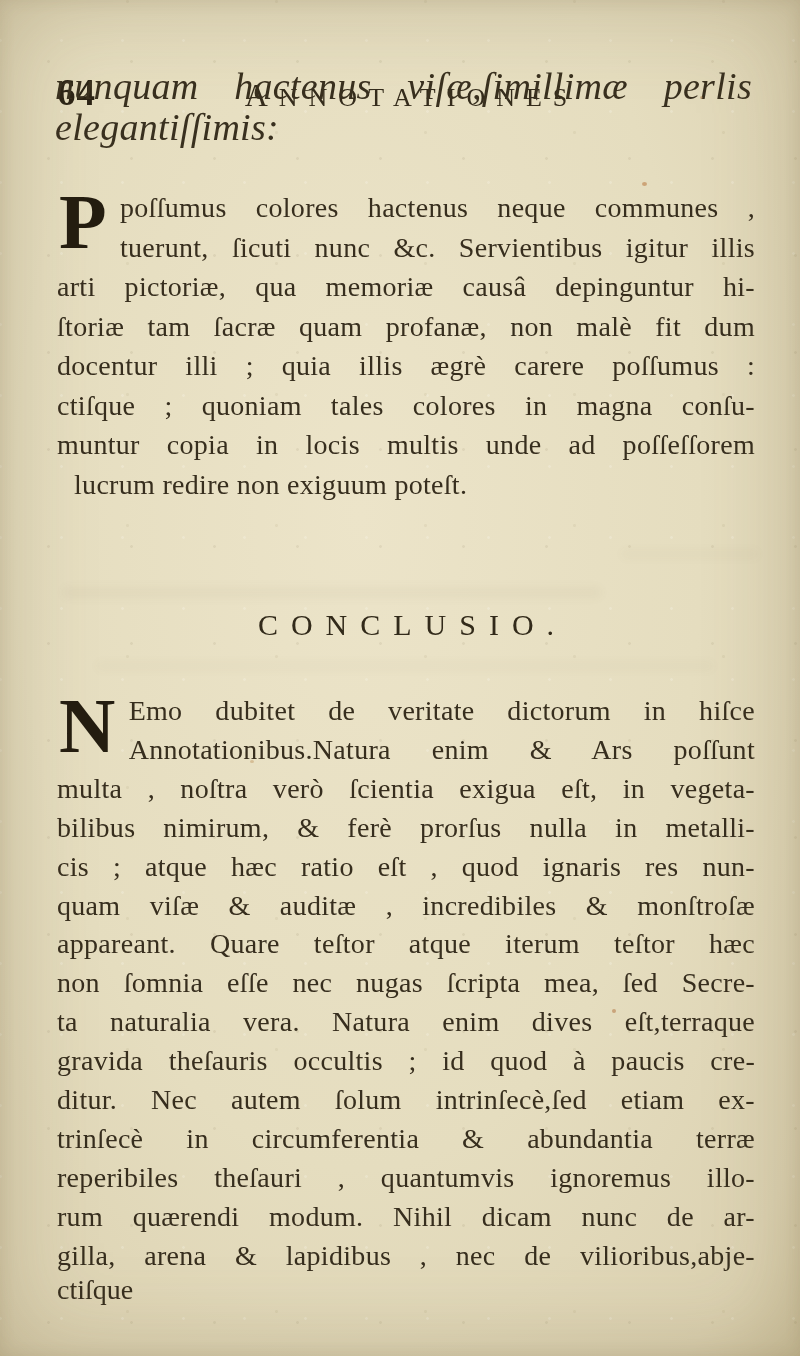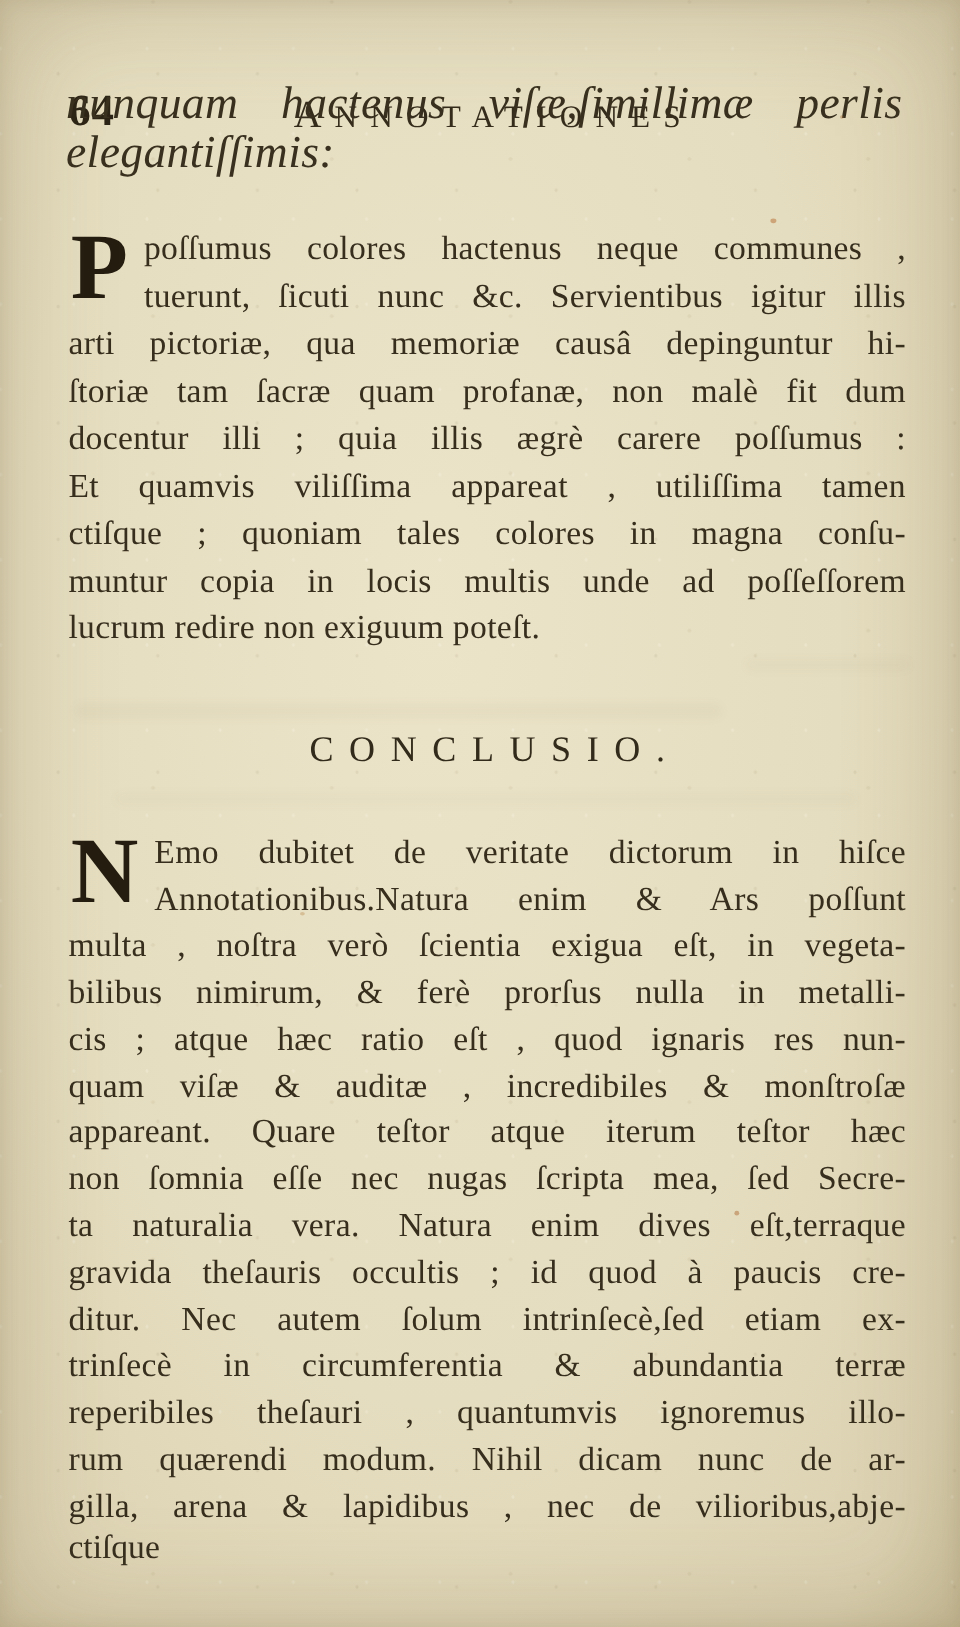--- a/index.html
+++ b/index.html
@@ -63,21 +63,21 @@
   .justify { text-align: justify; text-align-last: justify; }
 
   .para {
     position: absolute; left: 57px; right: 45px;
     font-size: 28px; line-height: 39.5px; letter-spacing: .3px;
     color: #372e1e;
   }
   .para1 { top: 188px; }
   .para2 { top: 692px; line-height: 38.9px; }
   .bline { text-align: justify; text-align-last: justify; white-space: normal; }
-  .bline.nojust { text-align-last: auto; }
+  .bline.nojust { text-align-last: auto; margin-left: 17px; }
   .dropcap {
     float: left;
     font-size: 78px; line-height: 62px; height: 72px;
     font-weight: bold; color: #241d10;
     margin: 3px 13px 0 2px;
   }
   .section-heading {
     position: absolute; left: 57px; right: 45px; top: 608px;
     text-align: center;
     font-size: 30px; letter-spacing: 13px; margin-right: -13px;
@@ -103,21 +103,20 @@
     <div class="justify">nunquam hactenus viſæ,ſimillimæ perlis elegantiſſimis:</div>
   </div>
 
   <div class="para para1">
     <span class="dropcap">P</span>
     <div class="bline">poſſumus colores hactenus neque communes ,</div>
     <div class="bline">tuerunt, ſicuti nunc &amp;c. Servientibus igitur illis</div>
     <div class="bline">arti pictoriæ, qua memoriæ causâ depinguntur hi-</div>
     <div class="bline">ſtoriæ tam ſacræ quam profanæ, non malè fit dum</div>
     <div class="bline">docentur illi ; quia illis ægrè carere poſſumus :</div>
-    <div class="bline">Et quamvis viliſſima appareat , utiliſſima tamen</div>
     <div class="bline">ctiſque ; quoniam tales colores in magna conſu-</div>
     <div class="bline">muntur copia in locis multis unde ad poſſeſſorem</div>
     <div class="bline nojust">lucrum redire non exiguum poteſt.</div>
   </div>
 
   <div class="section-heading">CONCLUSIO.</div>
 
   <div class="para para2">
     <span class="dropcap">N</span>
     <div class="bline">Emo dubitet de veritate dictorum in hiſce</div>

